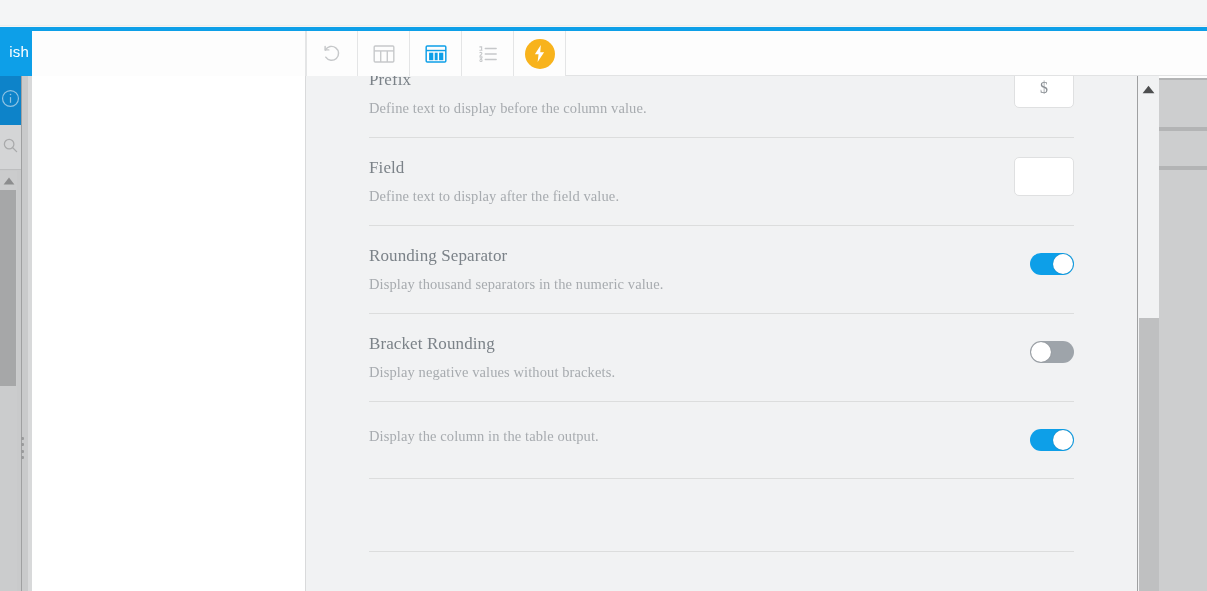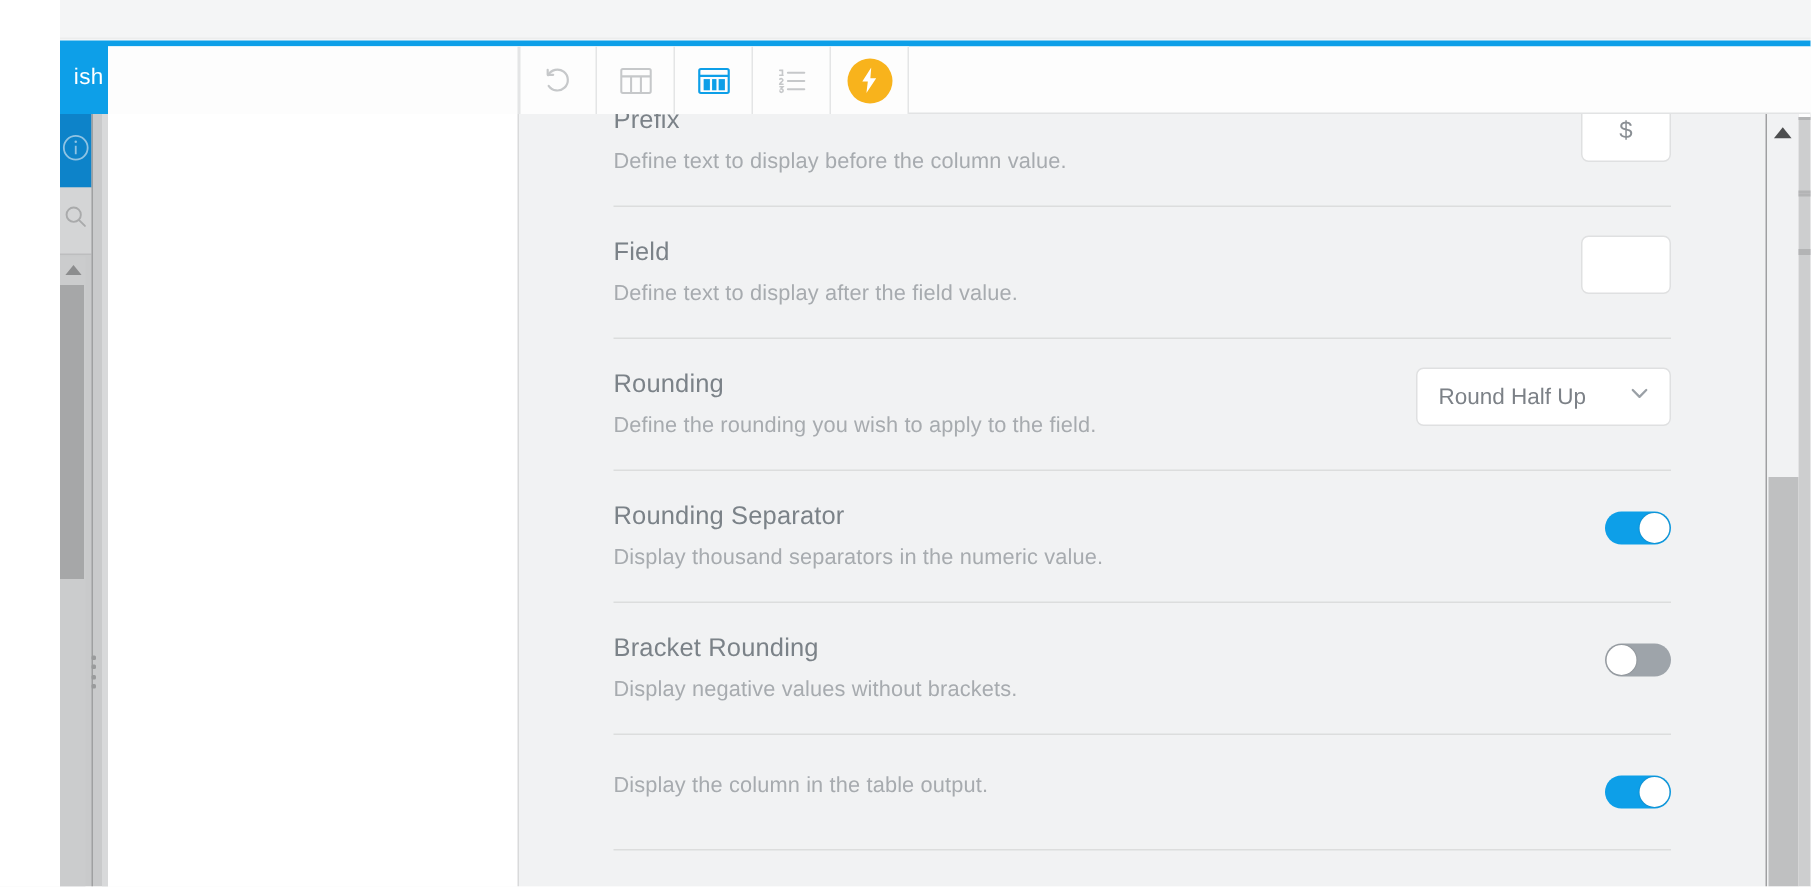--- a/index.html
+++ b/index.html
@@ -2,21 +2,21 @@
 <html><head>
 <meta charset="utf-8">
 <style>
   * { box-sizing: border-box; margin: 0; padding: 0; }
   html, body {
     width: 1207px; height: 591px;
     font-family: "Liberation Sans", sans-serif;
     background: #ffffff;
     overflow: hidden;
   }
-  #root { position: relative; width: 955px; height: 591px; margin-left: 40px; }
+  #root { position: relative; width: 955px; height: 591px; }
 
   
   .top-strip {
     position: absolute; left: 0; top: 0; width: 1207px; height: 27px;
     background: #f4f5f6;
   }
   .top-strip-inner {
     position: absolute; left: 0; top: 0; width: 1207px; height: 26px;
     background: #f4f5f6; border-bottom: 1px solid #eceded;
   }
@@ -116,20 +116,21 @@
   .canvas {
     position: absolute; left: 32px; top: 76px; width: 274px; height: 515px;
     background: #ffffff; border-right: 1px solid #d9dadb;
   }
 
   
   .settings-panel {
     position: absolute; left: 306px; top: 76px; width: 831px; height: 515px;
     background: #f1f2f3;
     overflow: hidden;
+    font-family: Liberation Serif, serif;
   }
   .settings-list {
     position: absolute; left: 0; top: -26px; width: 831px;
     padding: 0 63px 0 63px;
   }
   .srow {
     position: relative;
     border-bottom: 1px solid #dcdddd;
     min-height: 73px;
     display: flex; align-items: flex-start; justify-content: space-between;
@@ -342,34 +343,20 @@
           <div class="srow-text">
             <div><span class="srow-title">Field</span></div>
             <div class="srow-desc">Define text to display after the field value.</div>
           </div>
           <div class="srow-ctl">
             <div class="txt-input" placeholder=""></div>
           </div>
         </div>
         <div class="srow">
           <div class="srow-text">
-            <div><span class="srow-title">Rounding</span></div>
-            <div class="srow-desc">Define the rounding you wish to apply to the field.</div>
-          </div>
-          <div class="srow-ctl">
-            <div class="select-box">
-              <span>Round Half Up</span>
-              <span><svg class="chev" viewBox="0 0 14 14" fill="none" stroke="#9aa0a6" stroke-width="1.5" stroke-linecap="round" stroke-linejoin="round">
-                  <polyline points="2.5,5 7,9.6 11.5,5"></polyline>
-                </svg></span>
-            </div>
-          </div>
-        </div>
-        <div class="srow">
-          <div class="srow-text">
             <div><span class="srow-title">Rounding Separator</span></div>
             <div class="srow-desc">Display thousand separators in the numeric value.</div>
           </div>
           <div class="srow-ctl">
             <div class="toggle on">
               <span class="knob"></span>
             </div>
           </div>
         </div>
         <div class="srow">

